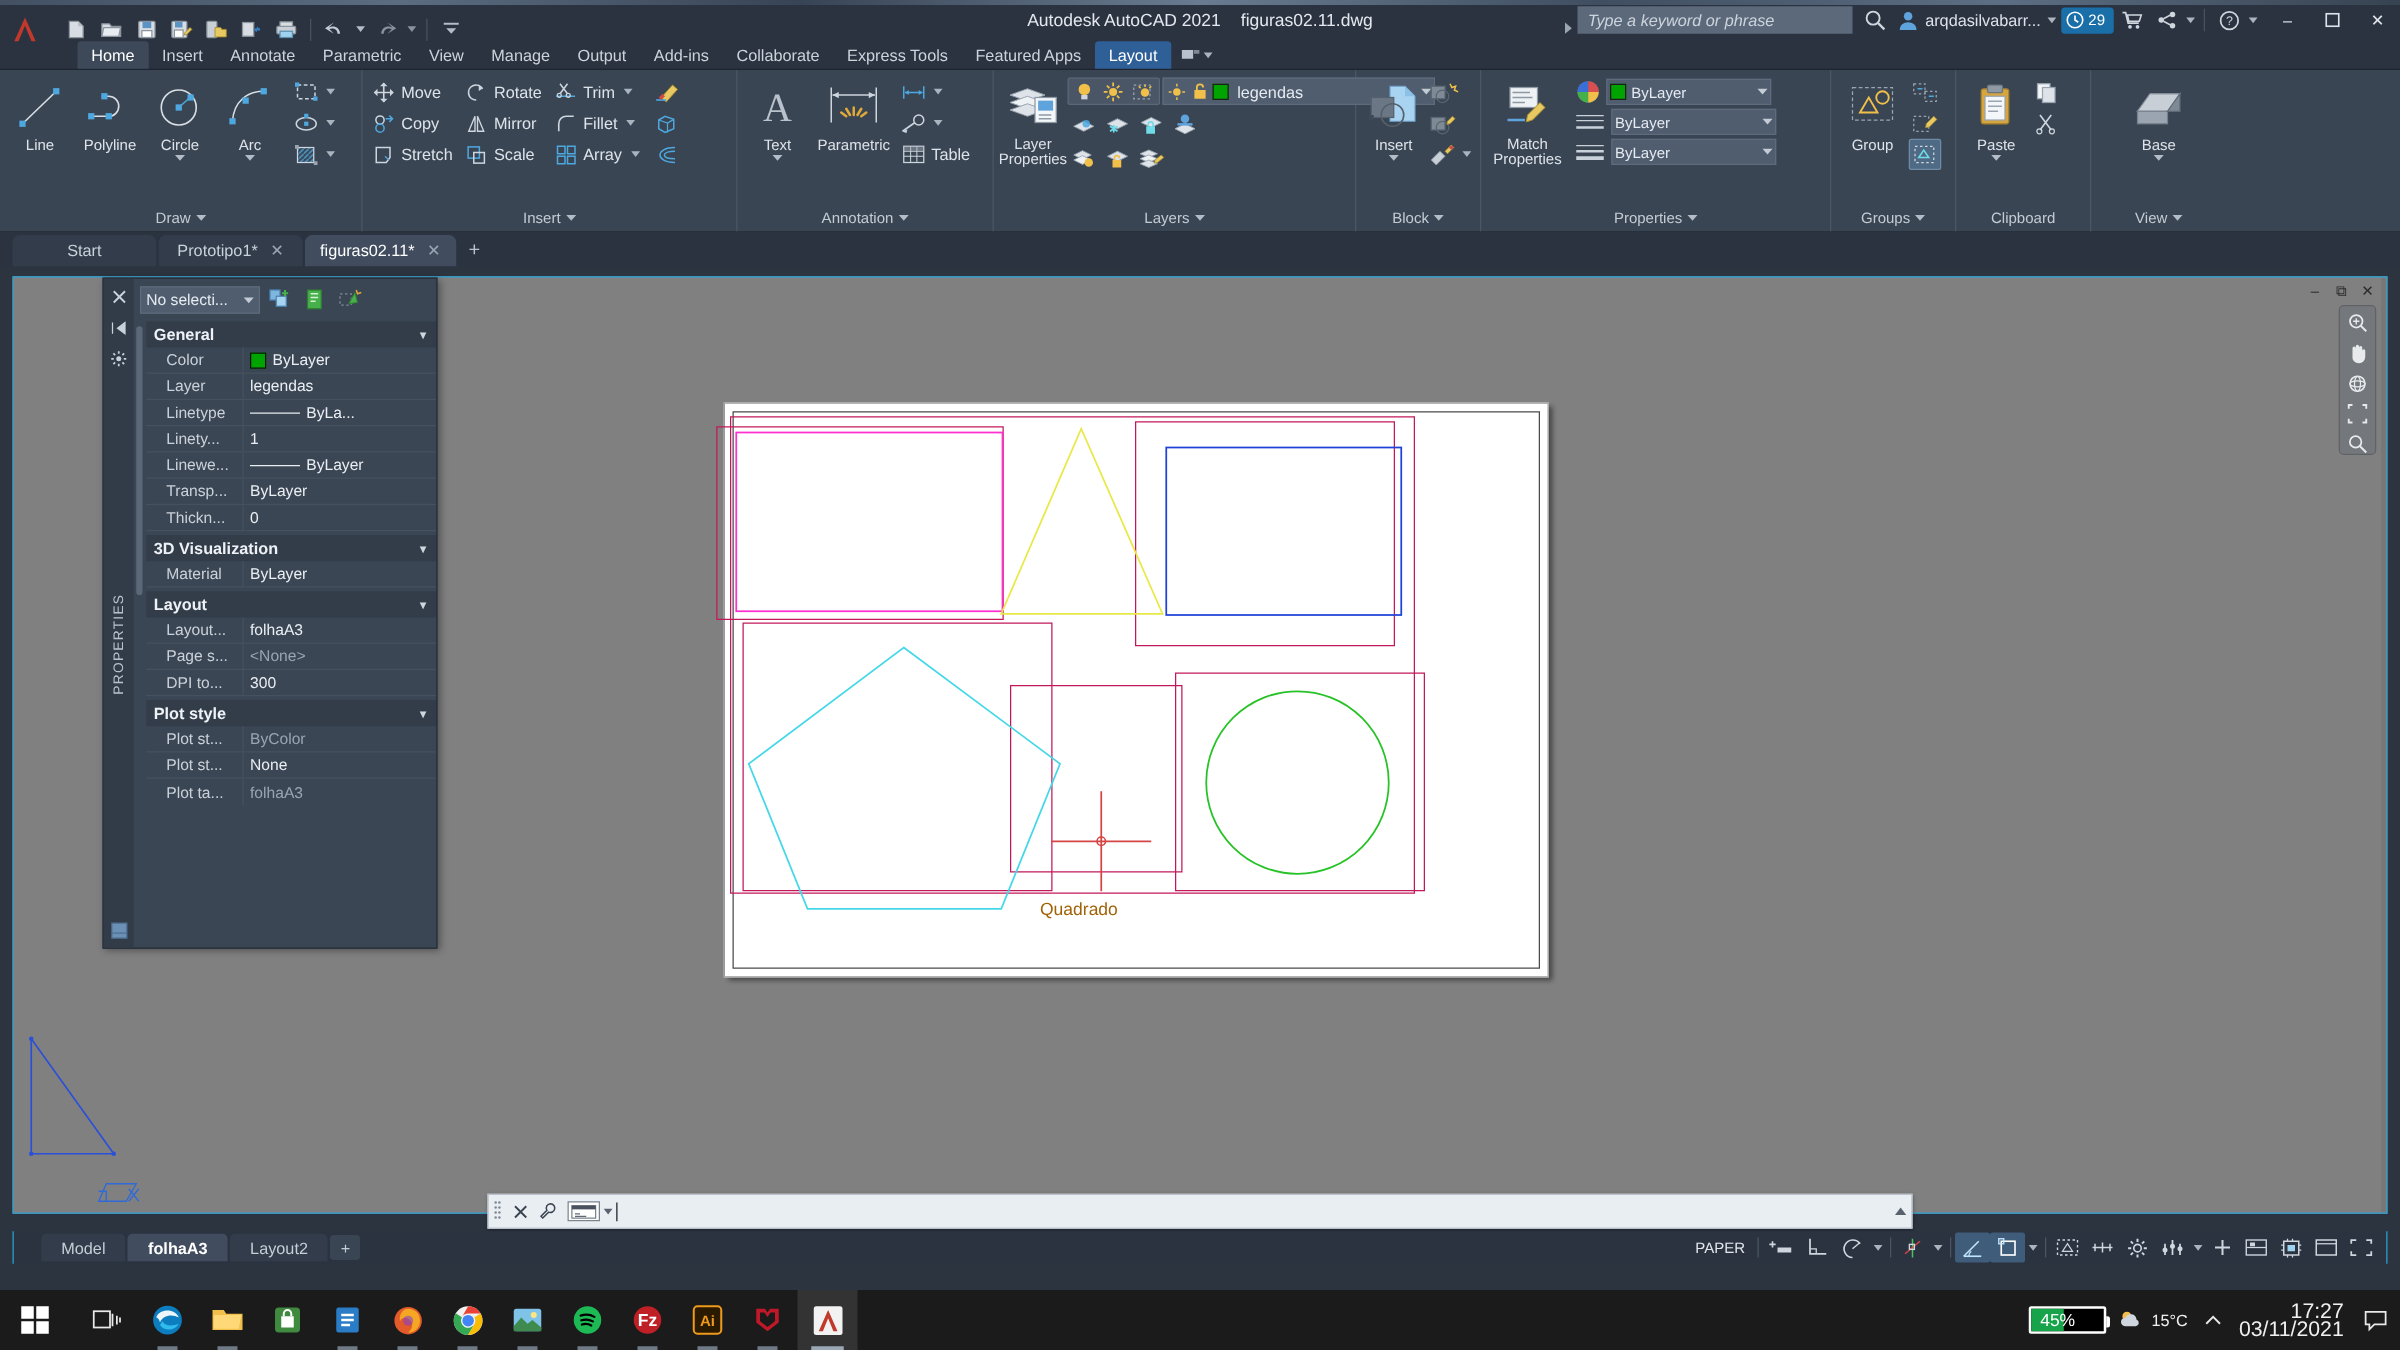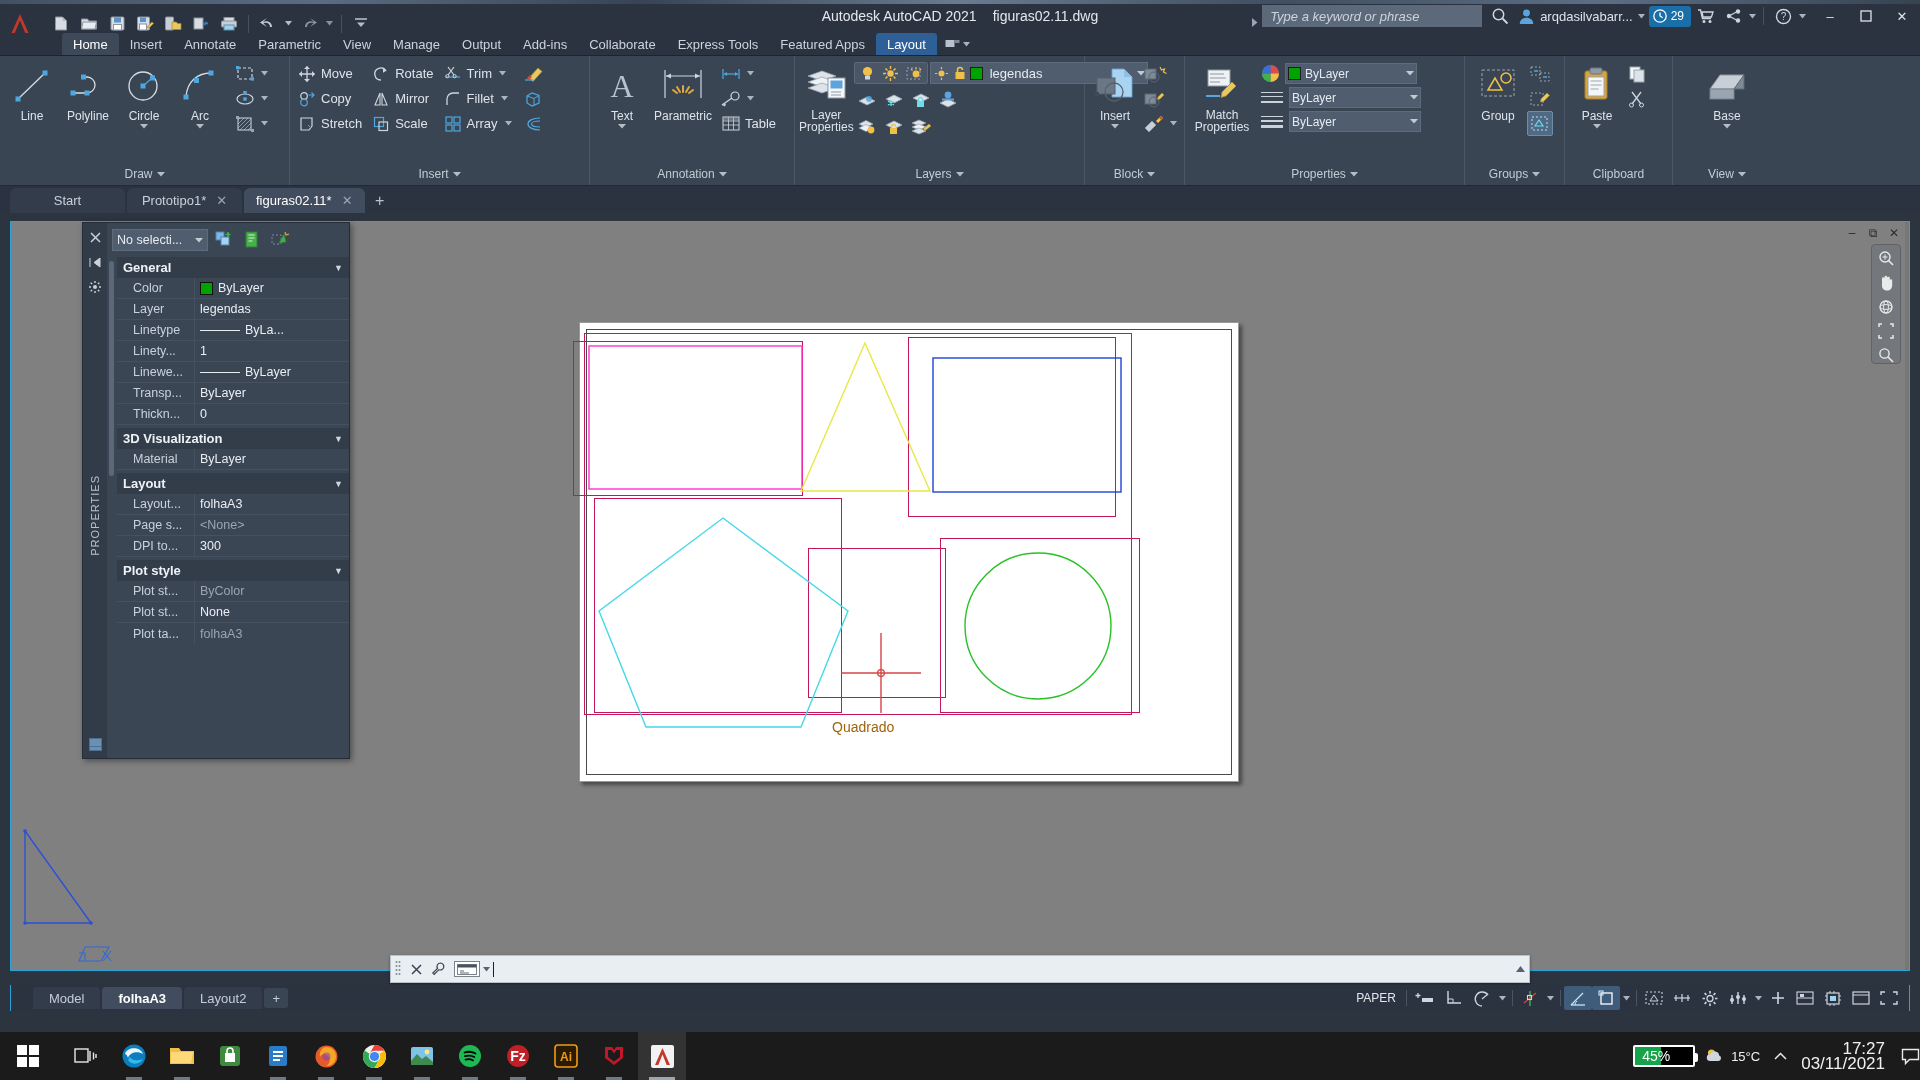--- a/index.html
+++ b/index.html
@@ -234,21 +234,21 @@
   }
   .tb-apps{ display:flex;align-items:center;gap:0px;padding-left:6px; }
   .tapp{ width:48px;height:48px;display:flex;align-items:center;justify-content:center;position:relative; }
   .tapp.active{ background:#333333; }
   .tapp.active::after{
     content:"";position:absolute;bottom:0;left:11px;width:26px;height:3px;background:#9aa7b5;
   }
   .tapp.running::after{
     content:"";position:absolute;bottom:0;left:16px;width:16px;height:3px;background:#6f7a86;
   }
-  .tray{ margin-left:auto;display:flex;align-items:center;gap:10px;height:48px;color:#e9e9e9;font-size:12px; }
+  .tray{ margin-left:auto;display:flex;align-items:center;gap:10px;padding-right:10px;height:48px;color:#e9e9e9;font-size:12px; }
   .batt{
     display:flex;align-items:center;height:22px;border:2px solid #ffffff;border-radius:2px;
     position:relative;background:#000;min-width:62px;
   }
   .batt .fill{ position:absolute;left:0;top:0;bottom:0;width:45%;background:#16a34a; }
   .batt .pct{ position:relative;z-index:2;font-size:14px;color:#fff;padding:0 7px;font-weight:500; }
   .batt::after{ content:"";position:absolute;right:-5px;top:6px;width:3px;height:9px;background:#fff;border-radius:0 2px 2px 0; }
   .clock{ display:flex;flex-direction:column;align-items:flex-end;line-height:15px;font-size:17px;color:#f0f0f0; }
   .weather{ display:flex;align-items:center;gap:6px;font-size:13px;color:#f0f0f0; }
 

